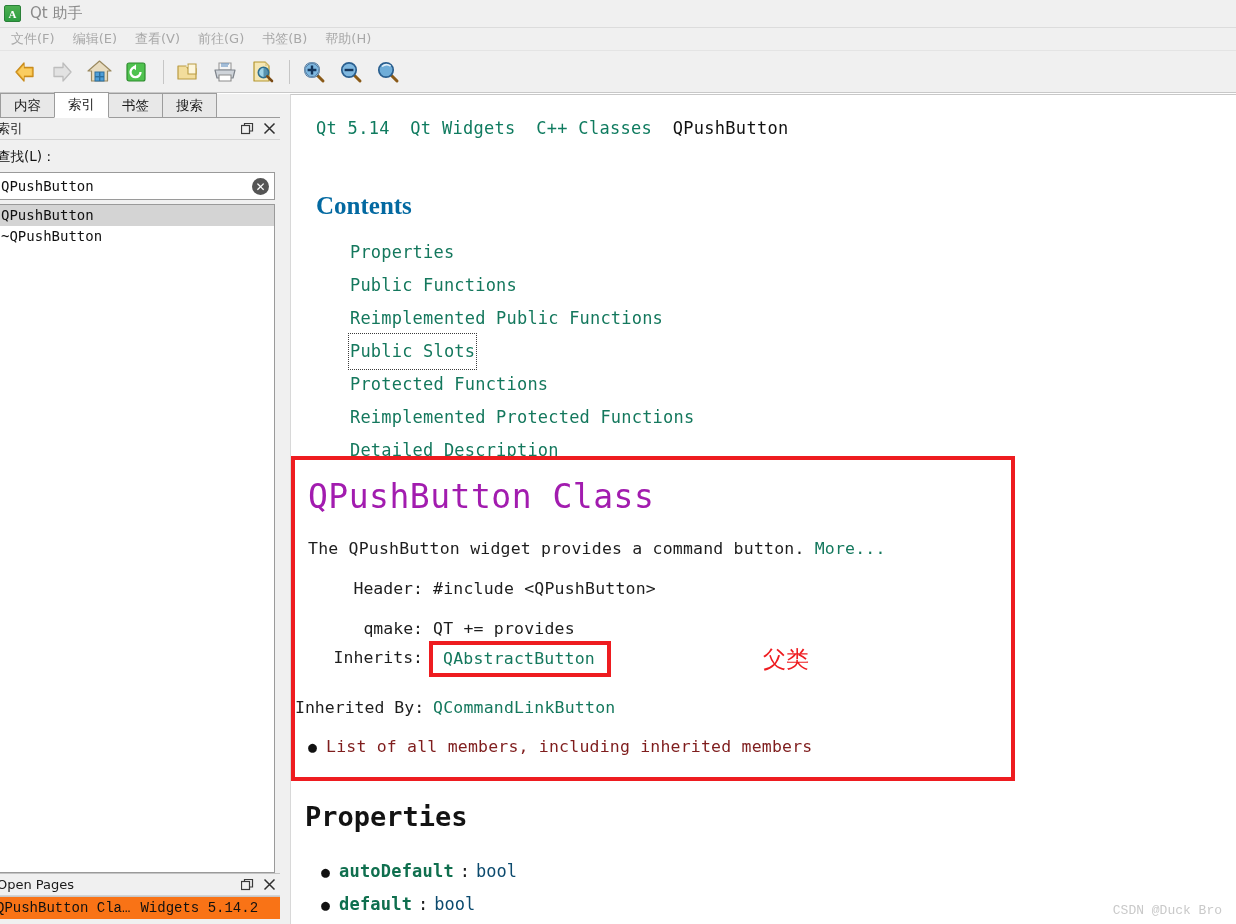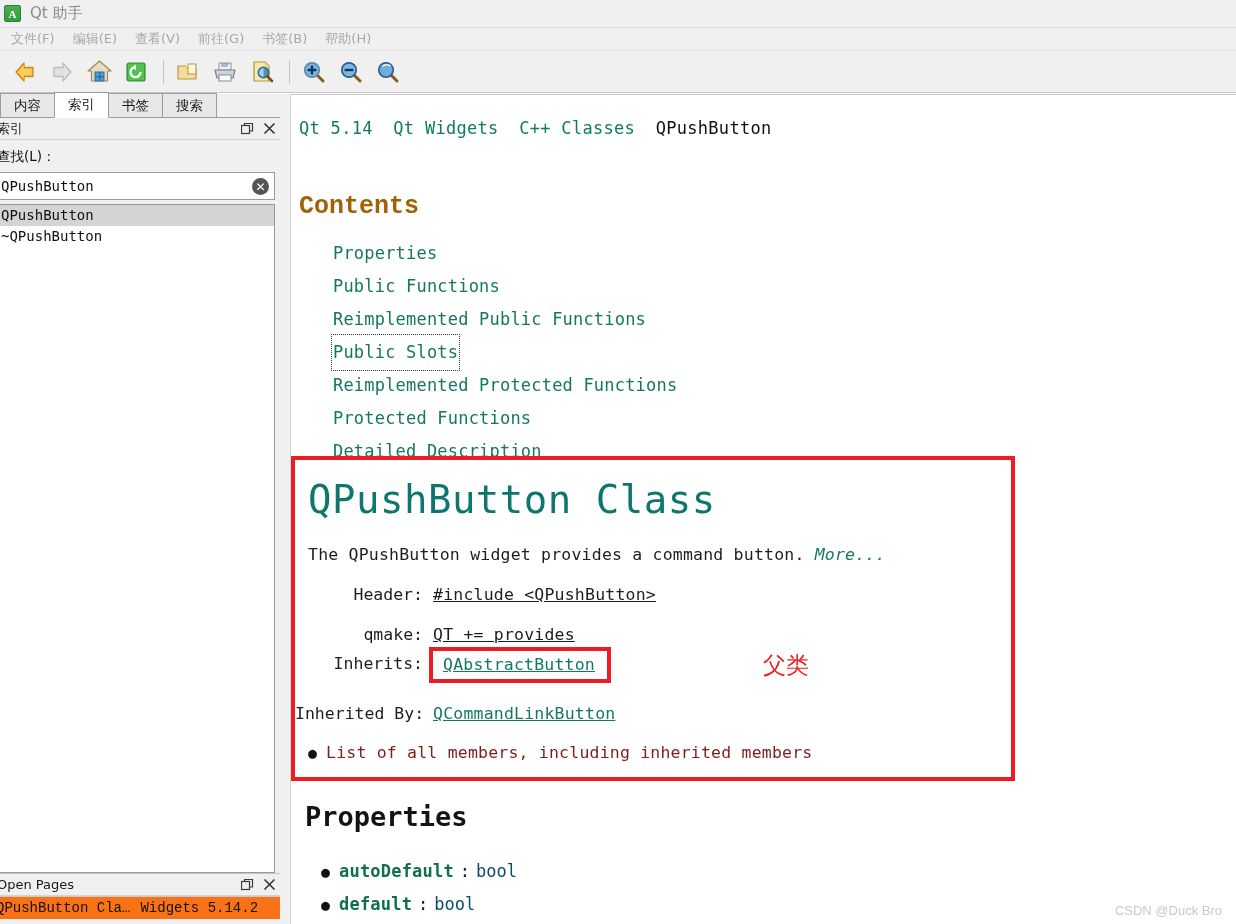--- a/index.html
+++ b/index.html
@@ -207,42 +207,42 @@
     width: 10px;
     background: #f0f0f0;
   }
 
   
   #content {
     flex: 1;
     background: #ffffff;
     border-left: 1px solid #d8d8d8;
     border-top: 1px solid #c8c8c8;
-    padding: 16px 0 0 8px;
+    padding: 16px 0 0 25px;
     overflow: hidden;
     position: relative;
     font-family: "DejaVu Sans Mono", monospace;
   }
 
   #breadcrumb {
     font-size: 17px;
     color: #0f7b5f;
     margin: 7px 0 0 0;
     letter-spacing: 0.3px;
   }
   #breadcrumb .crumb { color: #0f7b5f; }
   #breadcrumb .crumb.current { color: #111; }
   #breadcrumb .gap { display: inline-block; width: 10px; }
 
   h2.section {
     font-size: 25px;
     font-weight: bold;
-    color: #a16207;
+    color: #0369a1;
     margin: 54px 0 16px 0;
-    font-family: Liberation Mono, monospace;
+    font-family: Liberation Serif, serif;
     letter-spacing: 0;
   }
 
   #toc { margin: 12px 0 0 34px; }
   .toc-link {
     display: inline-block;
     font-size: 17px;
     color: #14785d;
     line-height: 33px;
     letter-spacing: 0.2px;
@@ -254,48 +254,48 @@
 
   
   #class-box {
     position: absolute;
     left: 0px; top: 361px;
     width: 724px; height: 325px;
     border: 4px solid #ee1c20;
     background: #ffffff;
   }
   #class-title {
-    font-size: 39px;
-    color: #0f766e;
+    font-size: 33px;
+    color: #a21caf;
     margin: 17px 0 0 13px;
     font-family: "DejaVu Sans Mono", monospace;
     letter-spacing: 0.5px;
   }
   #class-desc {
     font-size: 16.5px;
     color: #1d1d1d;
     margin: 23px 0 0 13px;
     letter-spacing: 0.2px;
   }
-  #class-desc .more { color: #14785d; font-style: italic; }
+  #class-desc .more { color: #14785d; }
 
   .meta-row {
     display: flex;
     font-size: 16.5px;
     color: #1d1d1d;
     margin-top: 21px;
     align-items: flex-start;
   }
   .meta-key {
     width: 138px;
     text-align: right;
     padding-right: 10px;
     white-space: nowrap;
   }
-  .meta-val { color: #1d1d1d; letter-spacing: 0.2px; text-decoration: underline; }
+  .meta-val { color: #1d1d1d; letter-spacing: 0.2px; }
   .meta-val.link { color: #14785d; }
 
   #inherits-row { position: relative; margin-top: 10px; }
   #inherits-highlight {
     display: inline-block;
     border: 4px solid #ee1c20;
     padding: 4px 12px 5px 10px;
     margin-top: -7px;
     margin-left: -4px;
   }
@@ -345,21 +345,21 @@
     letter-spacing: 0.2px;
   }
   .prop-sep { margin: 0 6px; color: #1d1d1d; }
   .prop-type { color: #0c4a6e; }
 
   #watermark {
     position: absolute;
     right: 14px; bottom: 6px;
     font-size: 13px;
     color: #c9c9c9;
-    font-family: Liberation Sans, sans-serif;
+    font-family: Liberation Mono, monospace;
   }
 </style>
 </head>
 <body>
 
 <div id="titlebar">
   <div id="app-icon">A</div>
   <div id="title-text">Qt 助手</div>
 </div>
 
@@ -524,22 +524,22 @@
       <span class="crumb current">QPushButton</span>
     </div>
 
     <h2 class="section">Contents</h2>
 
     <div id="toc">
       <div><a class="toc-link">Properties</a></div>
       <div><a class="toc-link">Public Functions</a></div>
       <div><a class="toc-link">Reimplemented Public Functions</a></div>
       <div><a class="toc-link focused">Public Slots</a></div>
+      <div><a class="toc-link">Protected Functions</a></div>
       <div><a class="toc-link">Reimplemented Protected Functions</a></div>
-      <div><a class="toc-link">Protected Functions</a></div>
       <div><a class="toc-link">Detailed Description</a></div>
     </div>
 
     <div id="class-box">
       <div id="class-title">QPushButton Class</div>
 
       <div id="class-desc">
         <span>The QPushButton widget provides a command button.</span>
         <a class="more">More...</a>
       </div>

